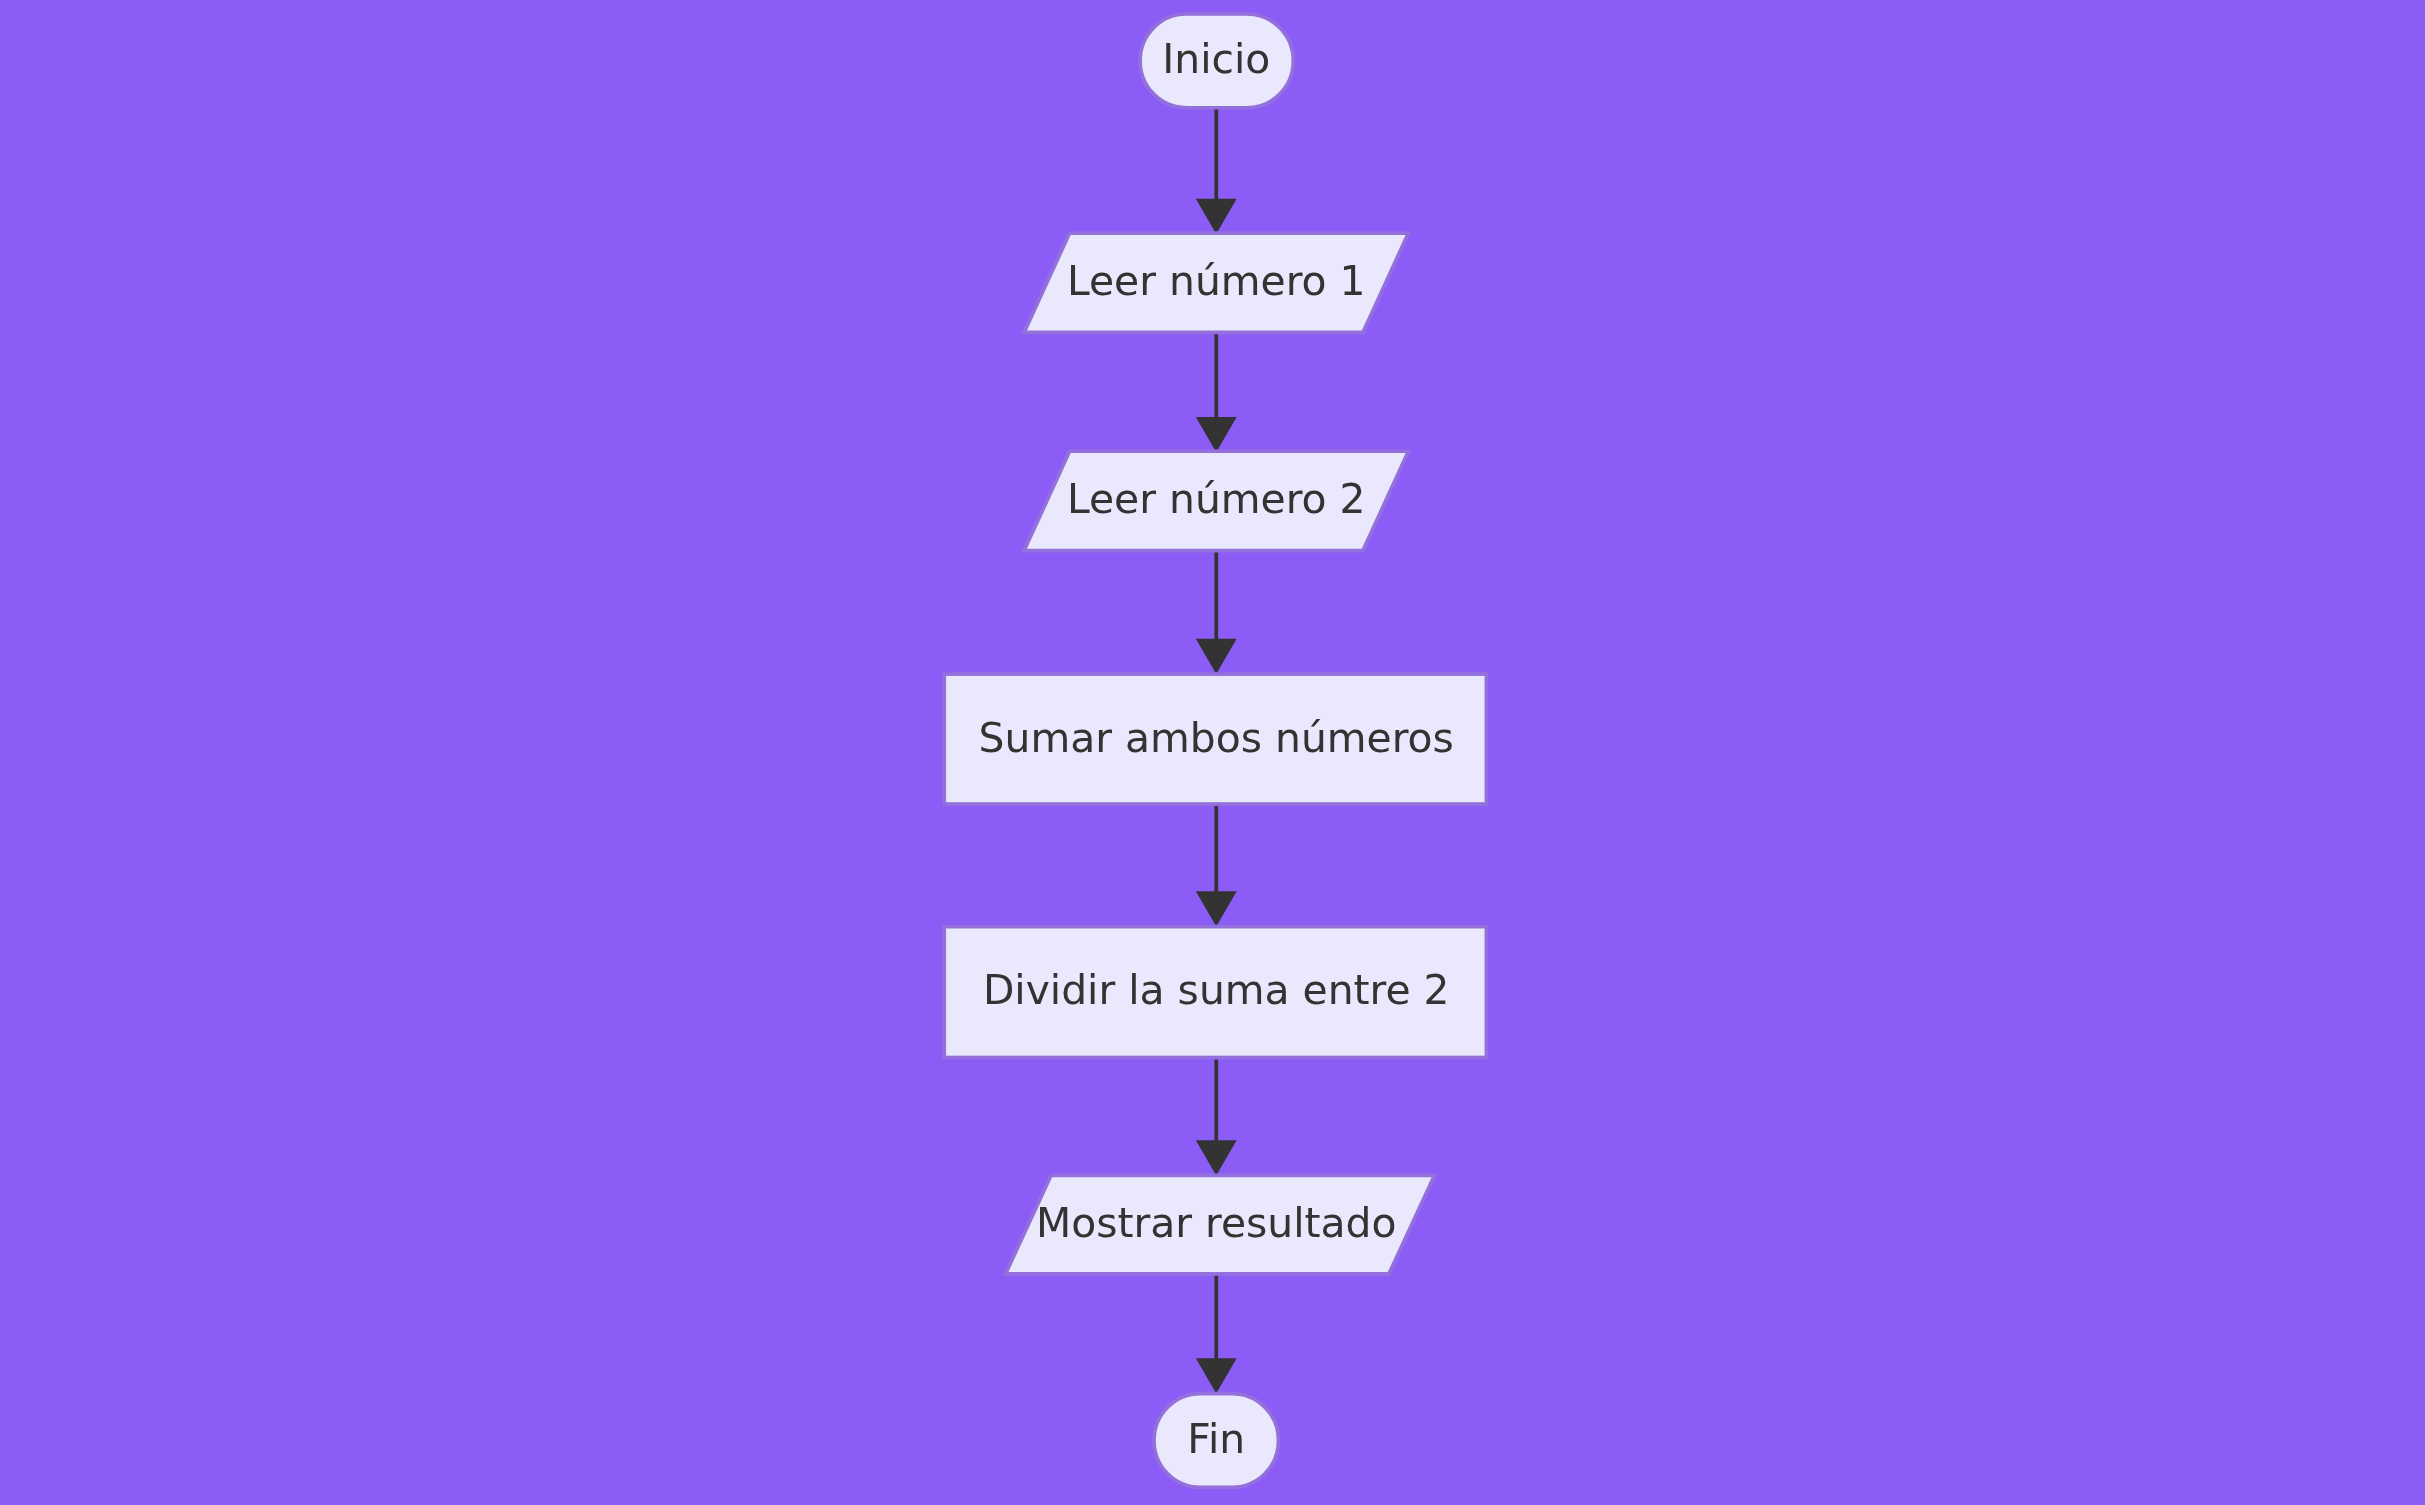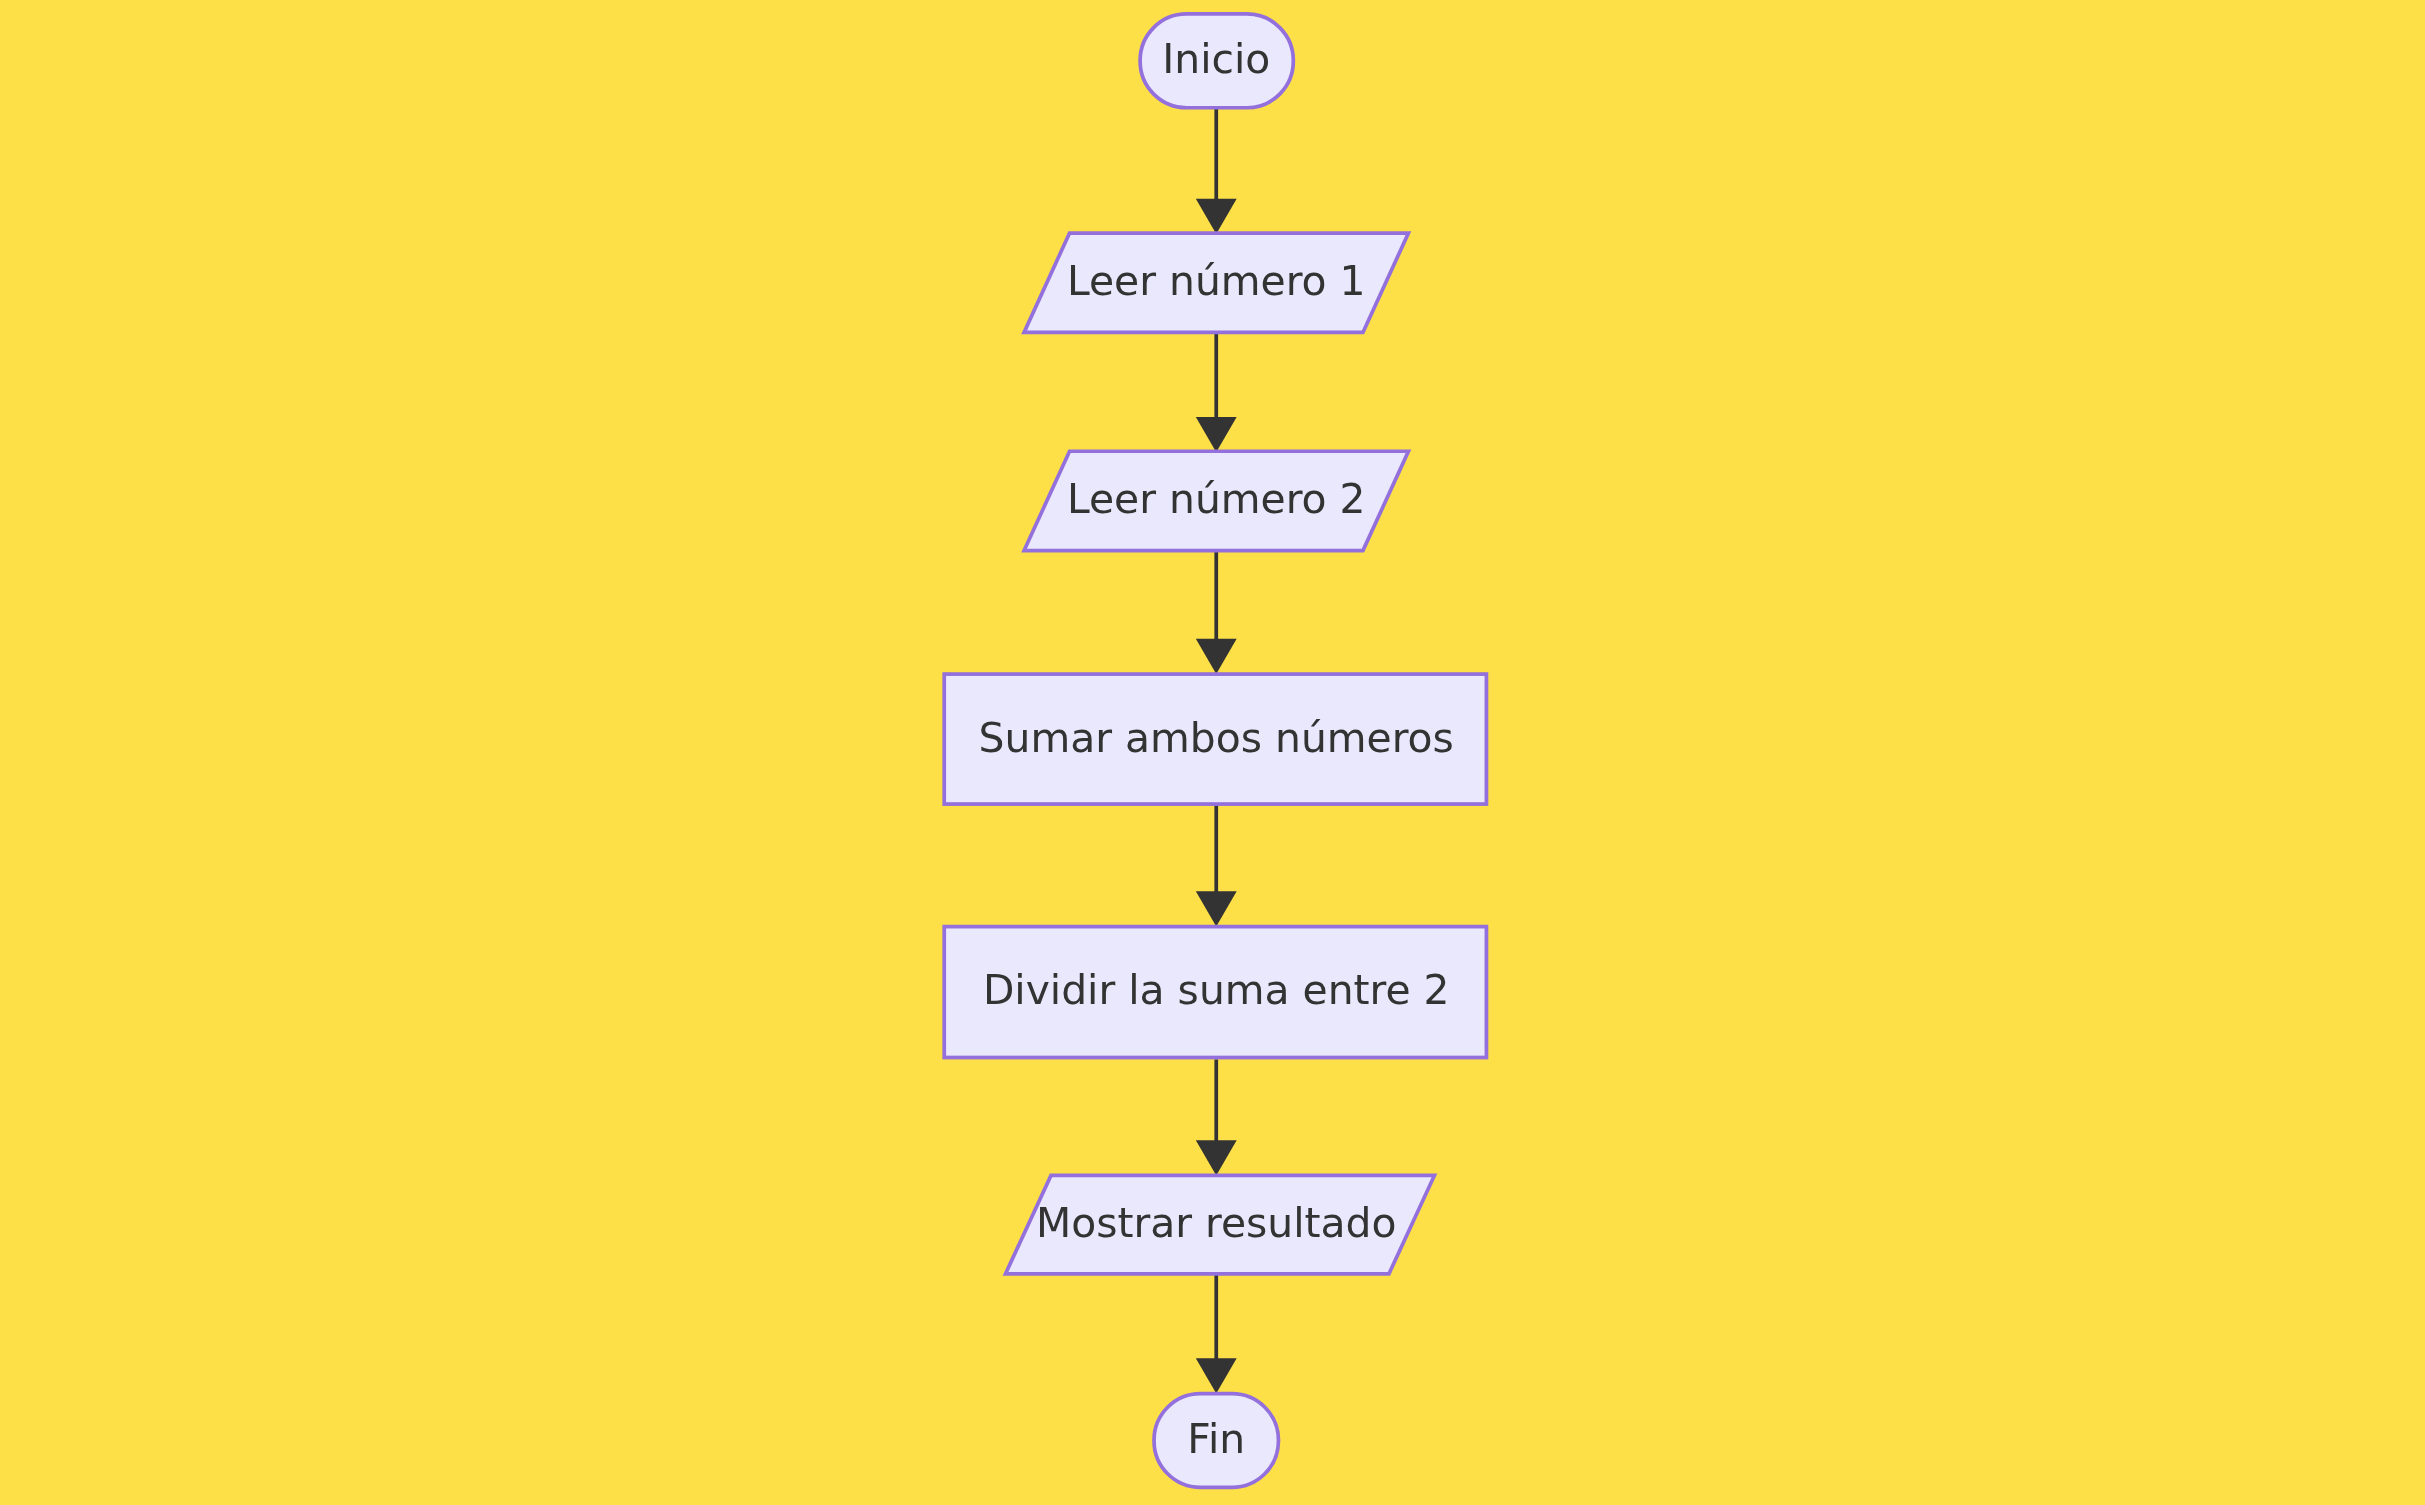--- a/index.html
+++ b/index.html
@@ -8,21 +8,21 @@
     padding: 0;
     background: #ffffff;
   }
   body {
     font-family: "DejaVu Sans", sans-serif;
   }
   #canvas {
     position: relative;
     width: 2426px;
     height: 1506px;
-    background: #fde047;
+    background: #8b5cf6;
     overflow: hidden;
   }
   #flow-svg {
     position: absolute;
     top: 0;
     left: 0;
     width: 2426px;
     height: 1506px;
     display: block;
   }

